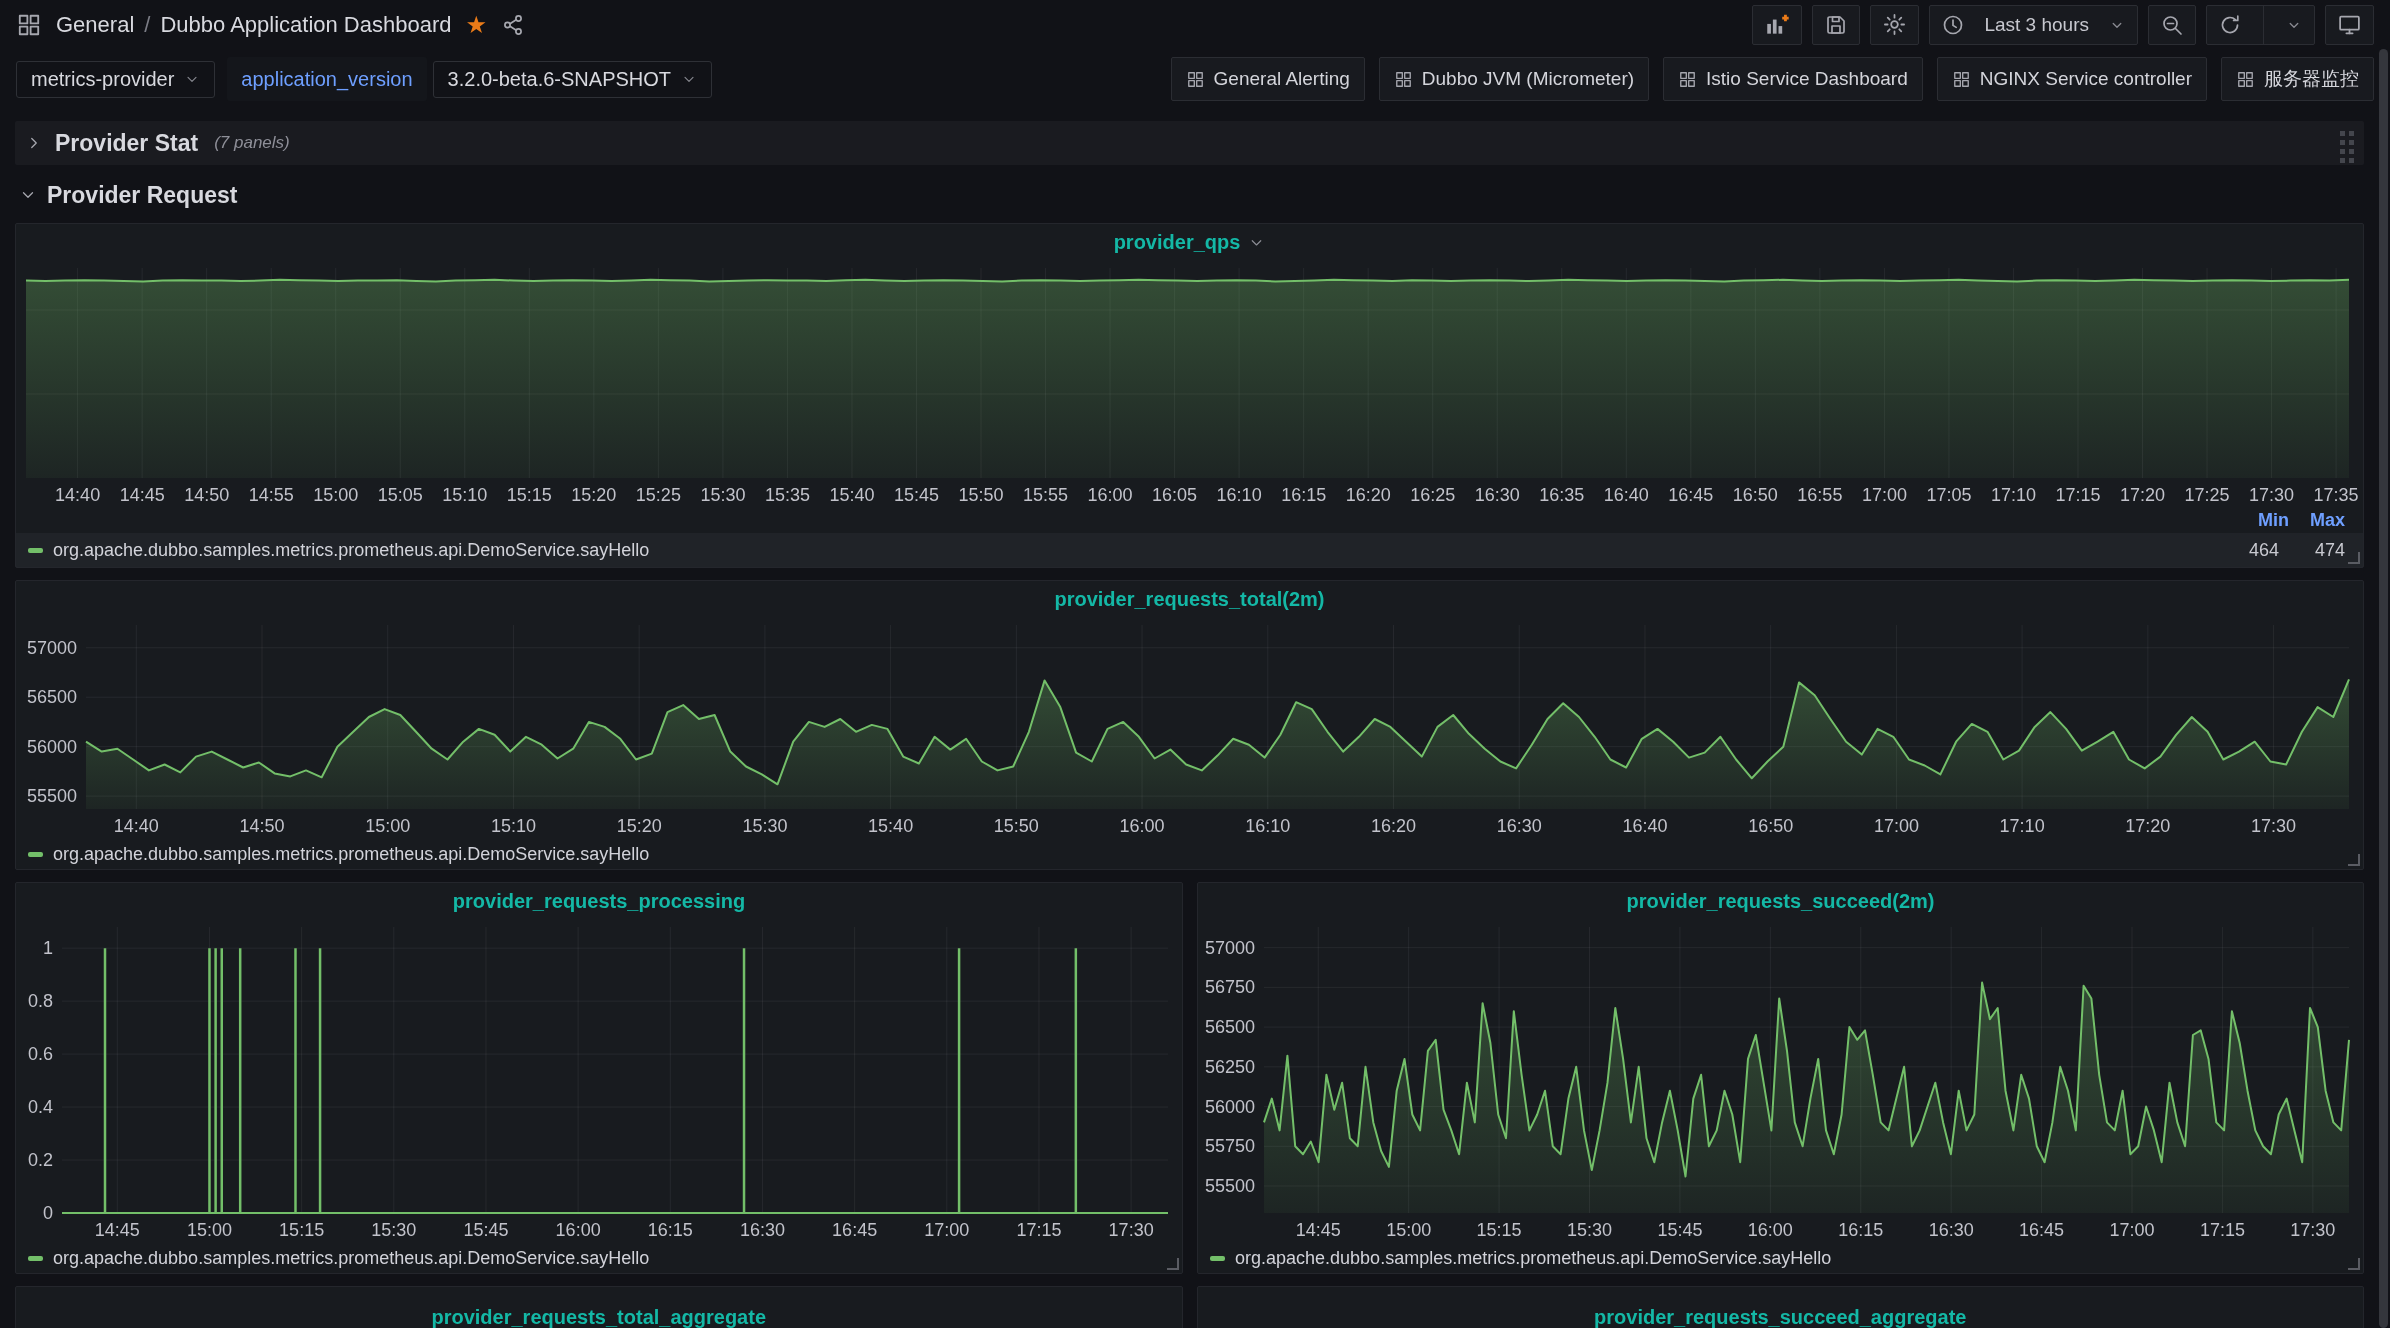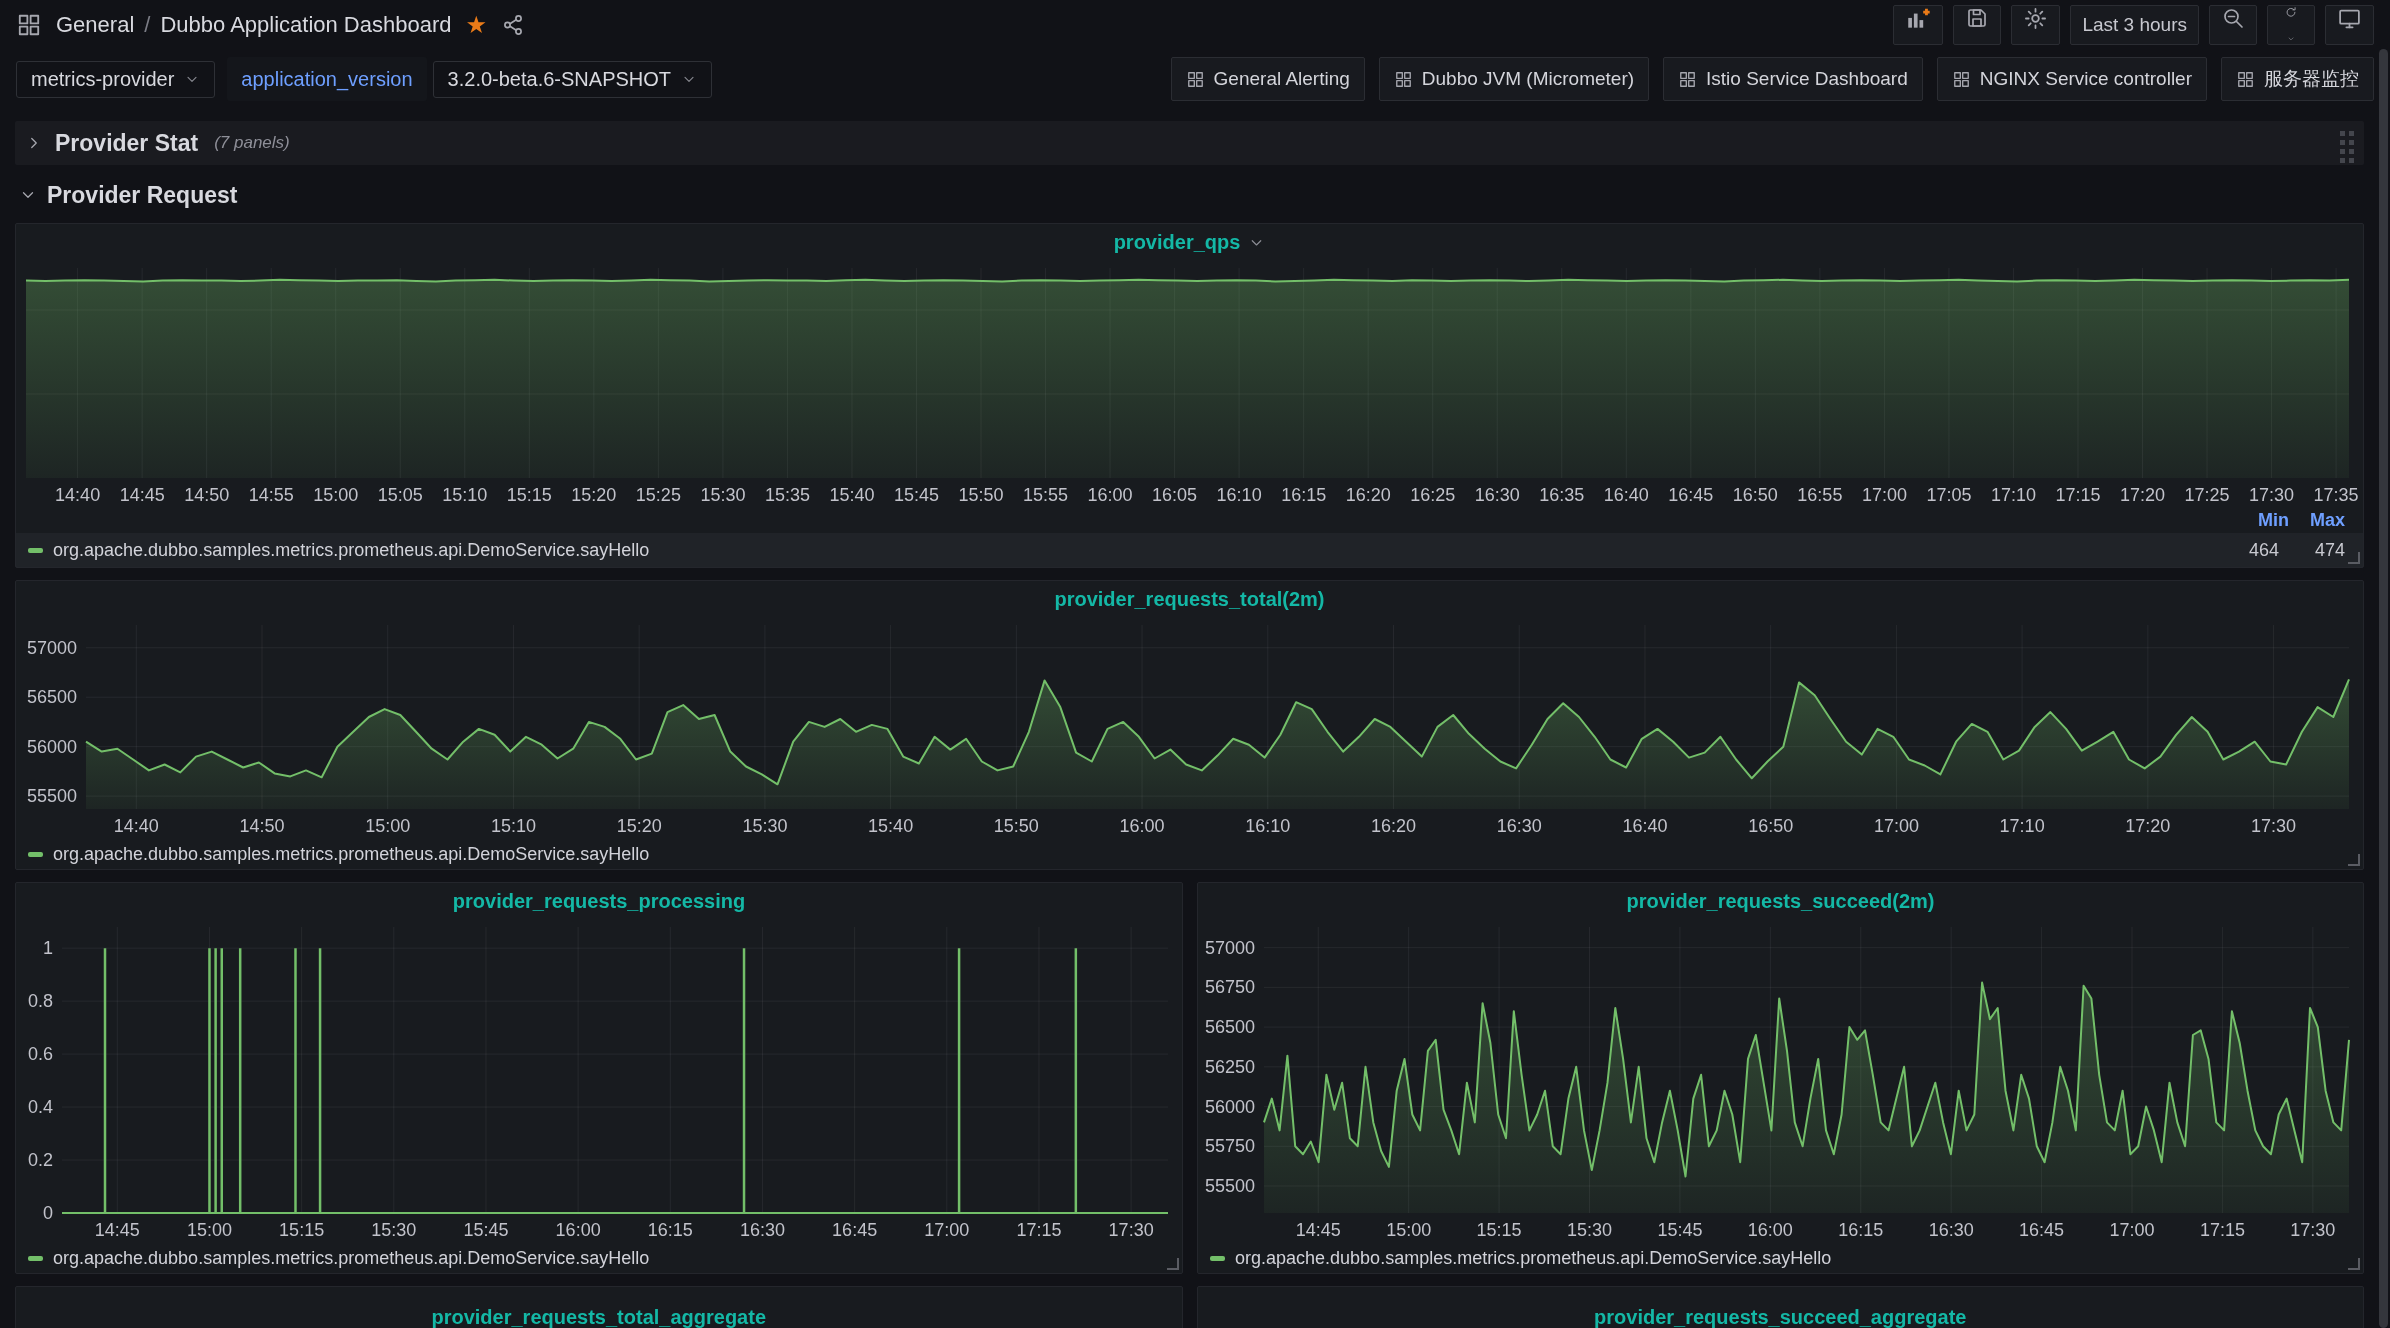--- a/index.html
+++ b/index.html
@@ -18,23 +18,23 @@
     padding:0 16px; background:#111217;
   }
   .nav-left { display:flex; align-items:center; gap:14px; }
   .crumb { display:flex; align-items:center; gap:10px; font-size:22px; }
   .crumb .sep { color:#7b7c85; }
   .crumb .section, .crumb .page { color:#d8d9df; cursor:pointer; }
   .star { color:#eb7b18; font-size:24px; line-height:1; cursor:pointer; }
   .icon-btn { display:flex; align-items:center; justify-content:center; cursor:pointer; }
   .nav-right { display:flex; align-items:center; gap:10px; }
   .tb-btn {
-    display:flex; align-items:center; gap:8px; height:40px; padding:0 11px;
+    display:flex; align-items:center; gap:19px; height:40px; padding:0 11px;
     background:#181a1f; border:1px solid #2b2d33; border-radius:2px;
-    color:#c7c8cf; font-size:19px; cursor:pointer; white-space:nowrap;flex-direction:column;
+    color:#c7c8cf; font-size:19px; cursor:pointer; white-space:nowrap;
   }
   .tb-btn .divider { width:1px; align-self:stretch; background:#2b2d33; margin:0 2px; }
 
   
   .subnav {
     display:flex; align-items:center; justify-content:space-between;
     padding:8px 16px 10px 16px;
   }
   .vars { display:flex; align-items:center; gap:12px; }
   .var-btn {

